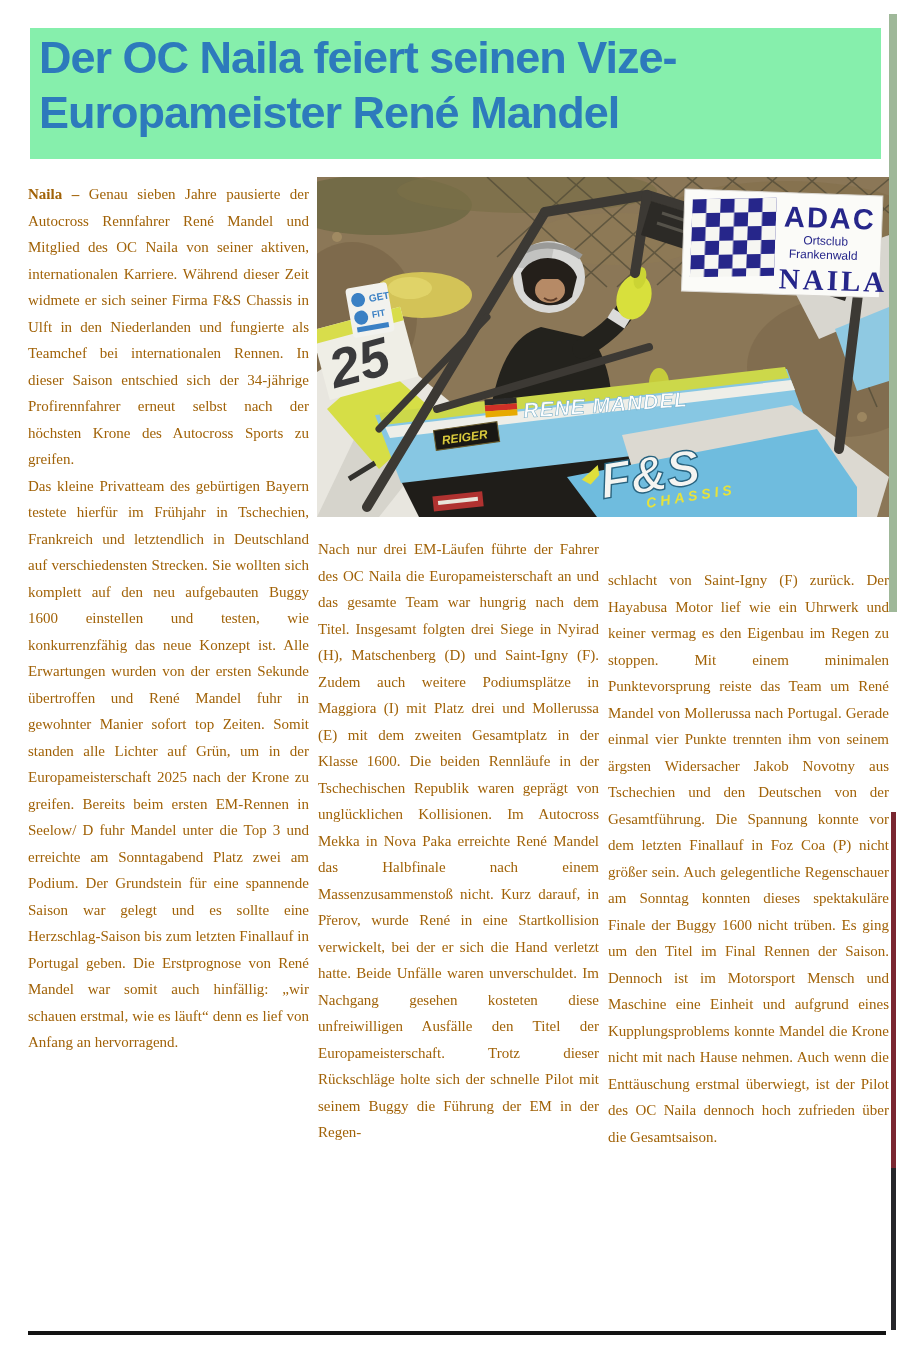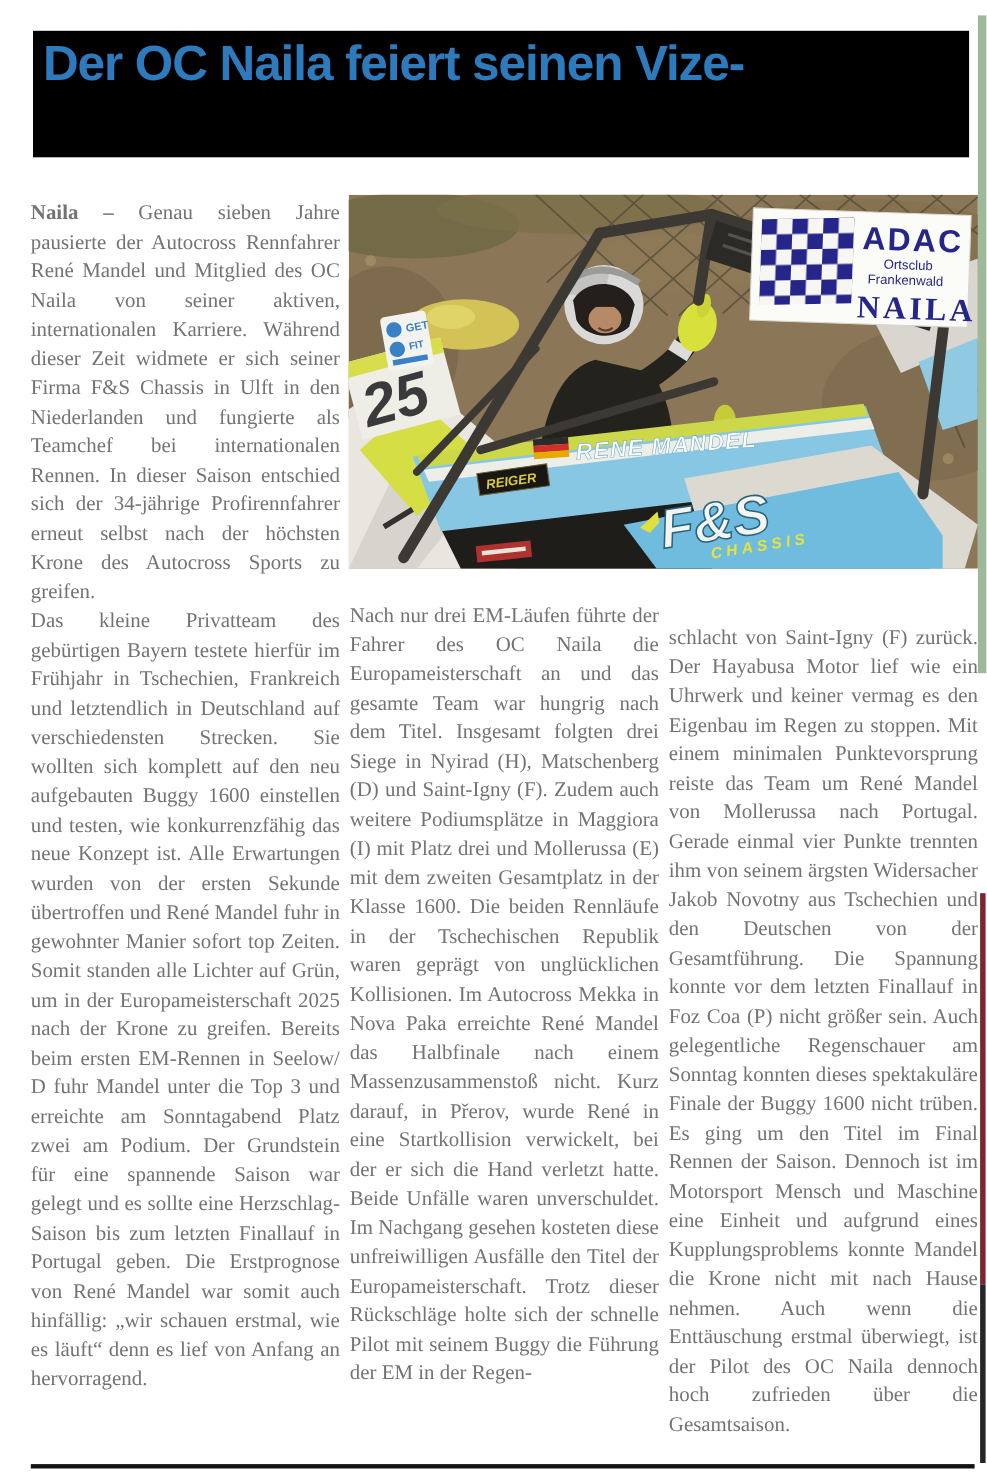--- a/index.html
+++ b/index.html
@@ -2,55 +2,55 @@
 <html lang="de"><head>
 <meta charset="utf-8">
 <style>
   html,body { margin:0; padding:0; background:#ffffff; }
   .page {
     position:relative; width:897px; height:1345px; background:#ffffff;
     font-family:"Liberation Serif", serif; overflow:hidden;
   }
   
   .headline {
-    position:absolute; left:30px; top:28px; width:851px; height:115px;
-    background:#000000;
+    position:absolute; left:30px; top:28px; width:851px; height:131px;
+    background:#86efac;
   }
   .headline h1 {
     margin:2px 0 0 9px;
     font-family:"Liberation Sans", sans-serif; font-weight:bold;
     font-size:45px; line-height:55px; color:#2d7abc; letter-spacing:-1px;
   }
   
   .col {
-    position:absolute; width:281px; font-size:19px; line-height:26.5px;
-    color:#737373; text-align:justify; hyphens:auto;font-family:Liberation Serif, serif; -webkit-hyphens:auto;
+    position:absolute; width:281px; font-size:15px; line-height:26.5px;
+    color:#a16207; text-align:justify; hyphens:auto;font-family:Liberation Serif, serif; -webkit-hyphens:auto;
   }
   .col p { margin:0; }
   .col1 { left:28px;  top:181px; height:1149px; overflow:hidden; }
-  .col2 { left:318px; top:547px; height:783px;  overflow:hidden; }
+  .col2 { left:318px; top:536px; height:783px;  overflow:hidden; }
   .col3 { left:608px; top:547px; height:783px;  overflow:hidden;margin-top:20px; }
   .lead { font-weight:bold; }
   
   .photo { position:absolute; left:317px; top:177px; width:572px; height:340px; }
   .photo svg { display:block; width:100%; height:100%; }
   
   .bar { position:absolute; }
   .bar-green  { left:889px; top:14px;   width:8px; height:598px; background:#9fb899; }
   .bar-maroon { left:891px; top:812px;  width:5px; height:356px; background:#7a2731; }
   .bar-black  { left:891px; top:1168px; width:5px; height:162px; background:#26262a; }
   .bottom-rule { position:absolute; left:28px; top:1331px; width:858px; height:4px; background:#131313; }
 </style>
 </head>
 <body>
 
 <div class="page">
 
   <div class="headline">
-    <h1><span>Der OC Naila feiert seinen Vize-</span><br></h1>
+    <h1><span>Der OC Naila feiert seinen Vize-</span><br><span>Europameister René Mandel</span></h1>
   </div>
 
   <div class="col col1">
     <p><span class="lead">Naila –</span><span> Genau sieben Jahre pausierte der Autocross Rennfahrer René Mandel und Mitglied des OC Naila von seiner aktiven, internationalen Karriere. Während dieser Zeit widmete er sich seiner Firma F&amp;S Chassis in Ulft in den Niederlanden und fungierte als Teamchef bei internationalen Rennen. In dieser Saison entschied sich der 34-jährige Profirennfahrer erneut selbst nach der höchsten Krone des Autocross Sports zu greifen.</span></p>
     <p>Das kleine Privatteam des gebürtigen Bayern testete hierfür im Frühjahr in Tschechien, Frankreich und letztendlich in Deutschland auf verschiedensten Strecken. Sie wollten sich komplett auf den neu aufgebauten Buggy 1600 einstellen und testen, wie konkurrenzfähig das neue Konzept ist. Alle Erwartungen wurden von der ersten Sekunde übertroffen und René Mandel fuhr in gewohnter Manier sofort top Zeiten. Somit standen alle Lichter auf Grün, um in der Europameisterschaft 2025 nach der Krone zu greifen. Bereits beim ersten EM-Rennen in Seelow/ D fuhr Mandel unter die Top 3 und erreichte am Sonntagabend Platz zwei am Podium. Der Grundstein für eine spannende Saison war gelegt und es sollte eine Herzschlag-Saison bis zum letzten Finallauf in Portugal geben. Die Erstprognose von René Mandel war somit auch hinfällig: „wir schauen erstmal, wie es läuft“ denn es lief von Anfang an hervorragend.</p>
   </div>
 
   <div class="photo">
     <svg viewBox="0 0 572 340" preserveAspectRatio="none">
       <defs>

